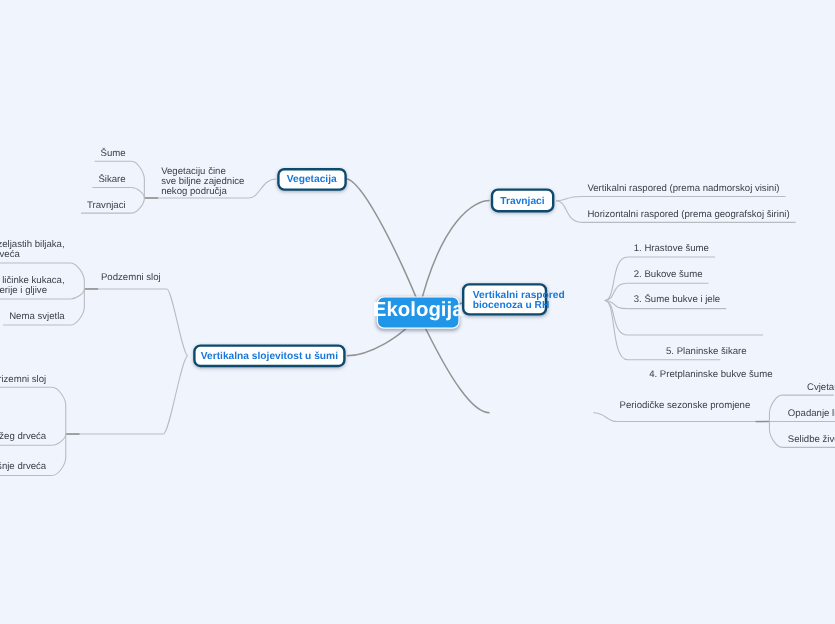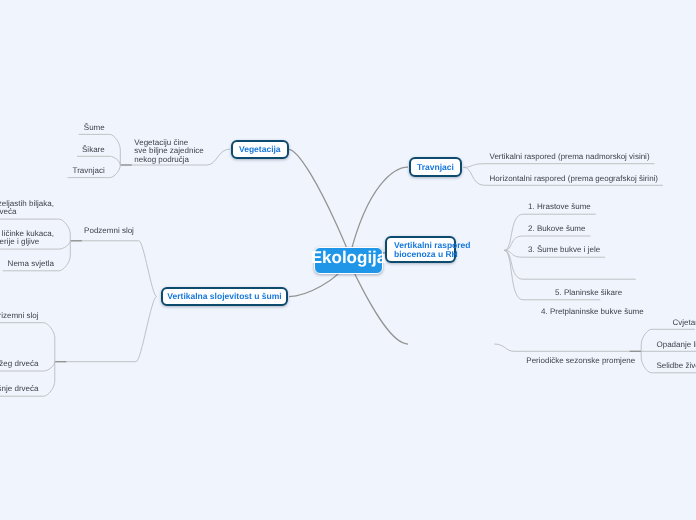--- a/index.html
+++ b/index.html
@@ -115,17 +115,17 @@
     <div class="leaf" style="top: 311.9px; right: 657.5px; text-align: left;">Prizemni sloj</div>
     <div class="leaf" style="top: 360.2px; right: 657.5px; text-align: left;">Sloj nižeg drveća</div>
     <div class="leaf" style="top: 385.4px; right: 657.5px; text-align: left;">Sloj krošnje drveća</div>
     <div class="leaf" style="top: 152.9px; left: 489.5px;">Vertikalni raspored (prema nadmorskoj visini)</div>
     <div class="leaf" style="top: 174.5px; left: 489.5px;">Horizontalni raspored (prema geografskoj širini)</div>
     <div class="leaf" style="top: 203.4px; left: 528.1px;">1. Hrastove šume</div>
     <div class="leaf" style="top: 225.2px; left: 528.1px;">2. Bukove šume</div>
     <div class="leaf" style="top: 246.4px; left: 528.1px;">3. Šume bukve i jele</div>
     <div class="leaf" style="top: 268.4px; left: 541px; margin-top: 40px;">4. Pretplaninske bukve šume</div>
     <div class="leaf" style="top: 289px; left: 539px; padding-left: 16px;">5. Planinske šikare</div>
-    <div class="leaf" style="top: 357px; left: 516.3px; margin-left: 10px;">Periodičke sezonske promjene</div>
+    <div class="leaf" style="top: 334px; left: 516.3px;">Periodičke sezonske promjene</div>
     <div class="leaf" style="top: 318.5px; left: 656.5px; margin-left: 16px;">Cvjetanje</div>
     <div class="leaf" style="top: 340.5px; left: 656.5px;">Opadanje lišća</div>
     <div class="leaf" style="top: 362px; left: 656.5px;">Selidbe životinja</div>
   </div>
 
 </body></html>

